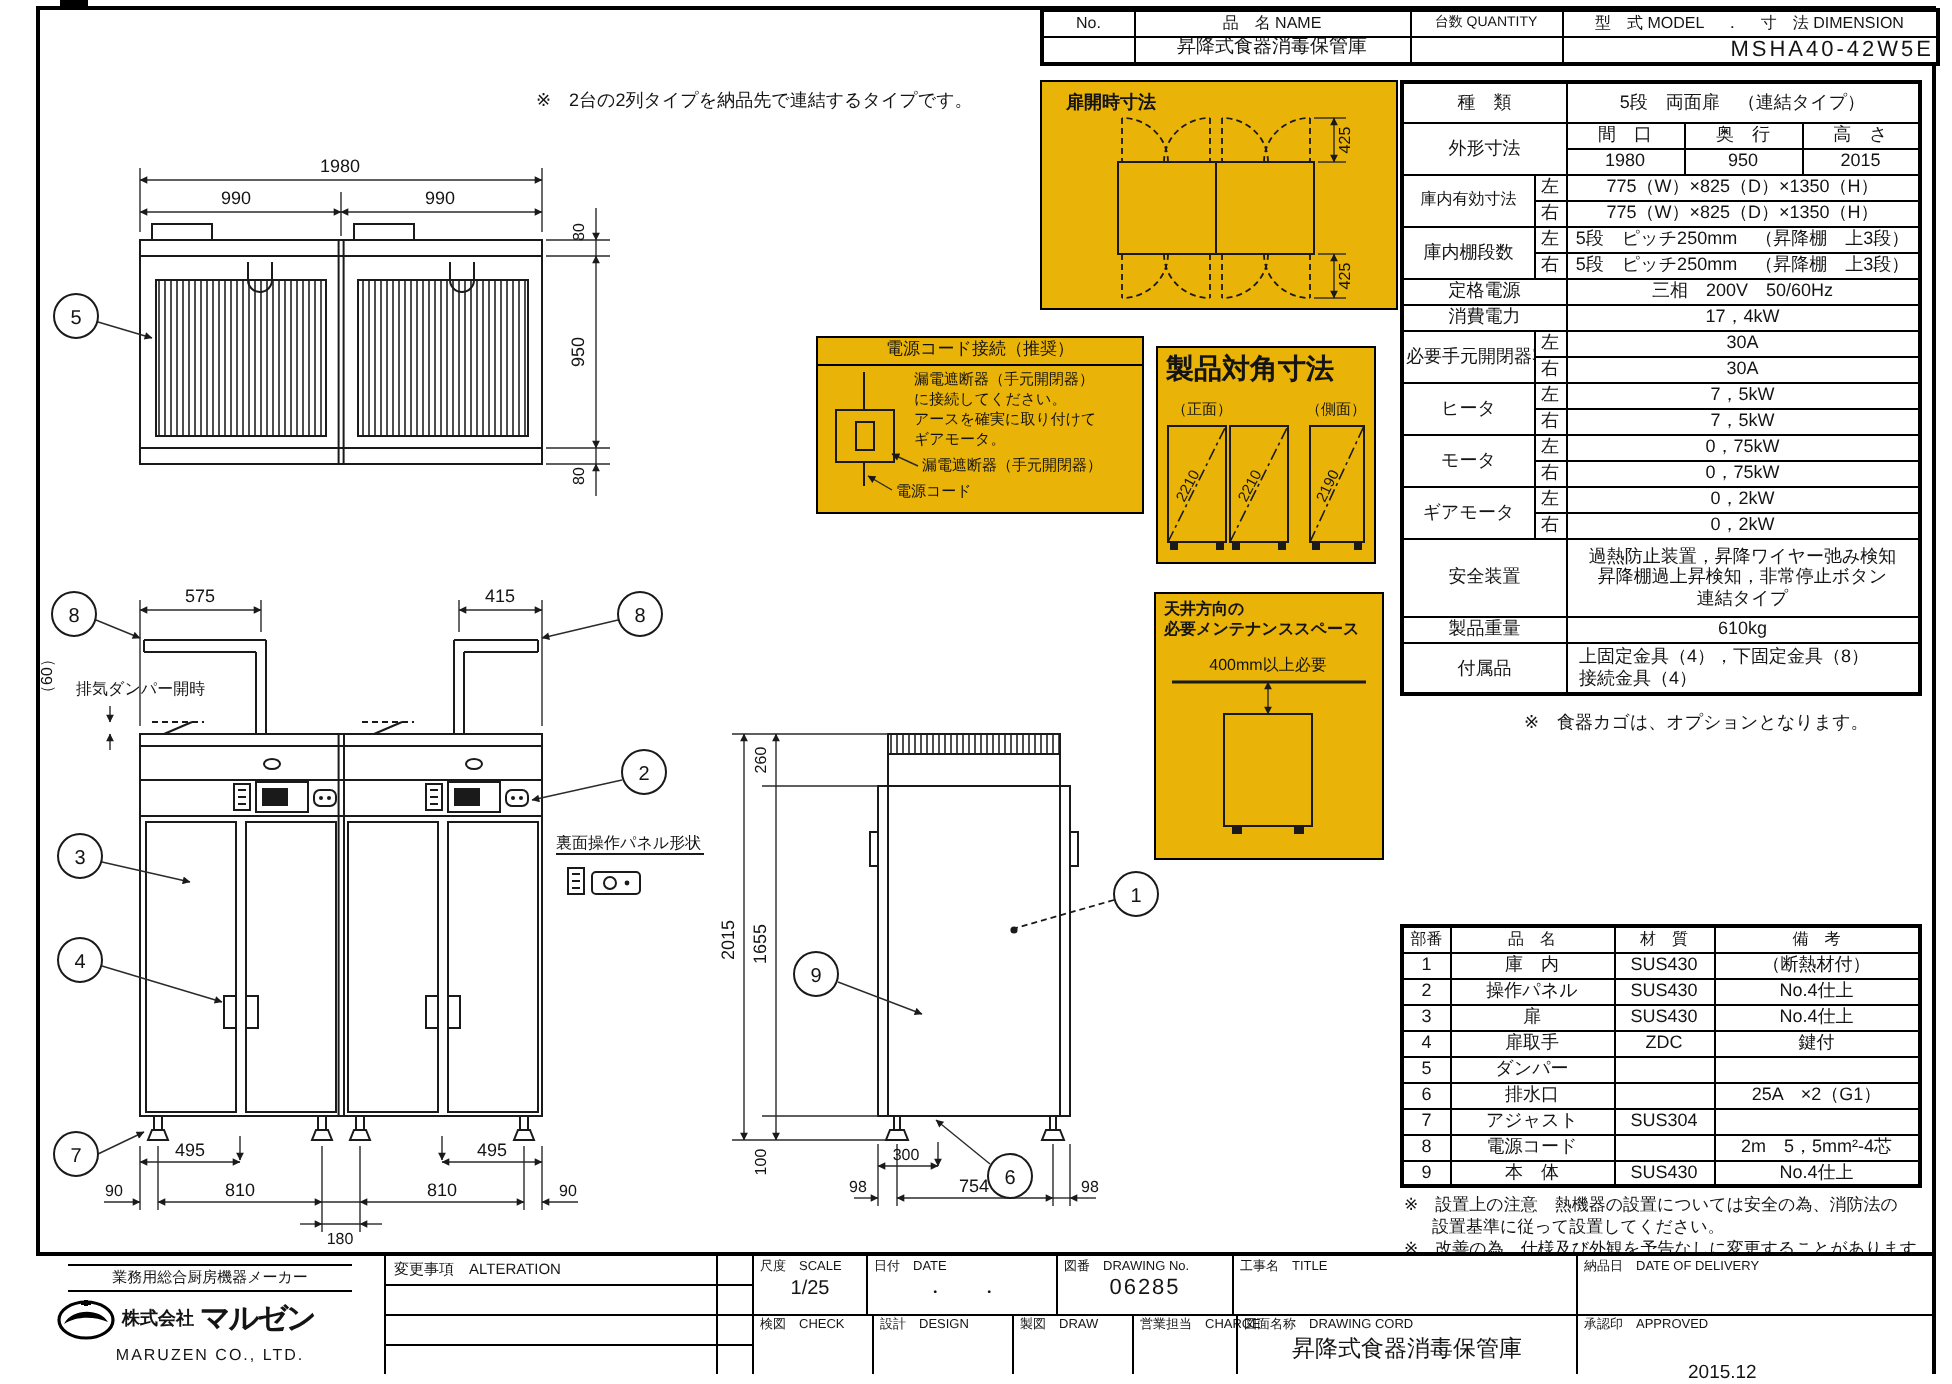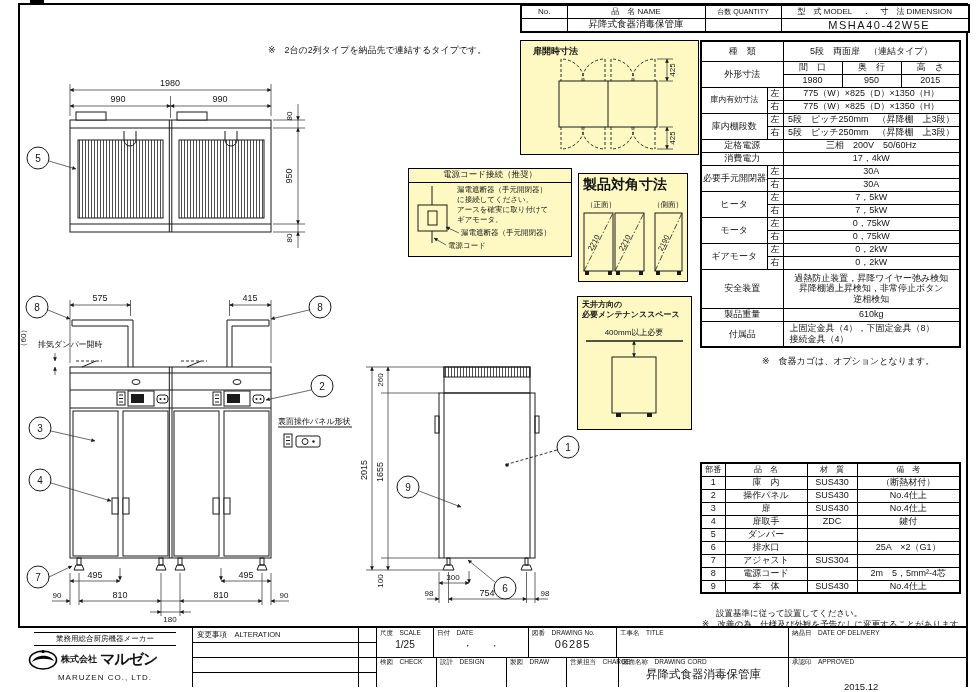--- a/index.html
+++ b/index.html
@@ -1,20 +1,20 @@
 <!DOCTYPE html>
 <html><head>
 <meta charset="utf-8">
 <style>
   html,body{margin:0;padding:0;background:#fff;}
   #page{position:relative;width:976px;height:692px;background:#fff;
         font-family:"Liberation Sans","DejaVu Sans",sans-serif;color:#141414;overflow:hidden;}
   .abs{position:absolute;}
   .frame{border:2px solid #000;}
-  .box{position:absolute;border:1px solid #000;background:#fef9c3;}
+  .box{position:absolute;border:1px solid #000;background:#eab308;}
   .boxtitle{position:absolute;font-weight:bold;white-space:nowrap;}
   
   table.dt{position:absolute;border-collapse:collapse;table-layout:fixed;background:#fff;border:2px solid #000;}
   table.dt td{border:1px solid #000;font-size:9px;text-align:center;padding:0 1px;
               white-space:nowrap;overflow:hidden;line-height:1.15;}
   td.lbl{font-size:8.5px;}
   td.sm{font-size:7px;}
   td.lr{font-size:8.5px;padding:0;}
   td.val85{font-size:8.5px;margin-top:48px;}
   td.left{text-align:left;padding-left:3px;}
@@ -69,21 +69,21 @@
       <td style="font-size:8px">
         <span>型　式 MODEL</span>
         <span style="padding:0 8px">．</span>
         <span>寸　法 DIMENSION</span>
       </td>
     </tr>
     <tr style="height:14px">
       <td></td>
       <td style="font-size:9.5px">昇降式食器消毒保管庫</td>
       <td></td>
-      <td style="font-size:11px;text-align:center;padding-left:10px;letter-spacing:1.5px">MSHA40-42W5E</td>
+      <td style="font-size:11px;text-align:right;padding-left:10px;letter-spacing:1.5px">MSHA40-42W5E</td>
     </tr>
   </tbody>
     </table>
 
   <table class="dt" style="left:700px;top:40px;width:259px;">
     <colgroup>
         <col style="width:66px">
         <col style="width:16px">
         <col style="width:59px">
         <col style="width:59px">
@@ -165,21 +165,21 @@
     </tr>
     <tr style="height:13px">
       <td class="lr">右</td>
       <td colspan="3">0，2kW</td>
     </tr>
     <tr style="height:39px">
       <td class="lbl" colspan="2">安全装置</td>
       <td colspan="3" class="val85">
         <div>過熱防止装置，昇降ワイヤー弛み検知</div>
         <div>昇降棚過上昇検知，非常停止ボタン</div>
-        <div>逆相検知</div>
+        <div>連結タイプ</div>
       </td>
     </tr>
     <tr style="height:13px">
       <td class="lbl" colspan="2">製品重量</td>
       <td colspan="3">610kg</td>
     </tr>
     <tr style="height:26px">
       <td class="lbl" colspan="2">付属品</td>
       <td colspan="3" class="val85" style="text-align:left;padding-left:6px">
         <div>上固定金具（4），下固定金具（8）</div>
@@ -253,20 +253,21 @@
           <td class="left">2m　5，5mm²-4芯</td>
         </tr>
     <tr style="height:13px">
           <td>9</td>
           <td>本　体</td>
           <td>SUS430</td>
           <td class="left">No.4仕上</td>
         </tr>
   </tbody>
     </table>
+  <div class="note" style="left:702px;top:597px;font-size:8.5px;">※　設置上の注意　熱機器の設置については安全の為、消防法の</div>
   <div class="note" style="left:716px;top:608px;font-size:8.5px;">設置基準に従って設置してください。</div>
   <div class="note" style="left:702px;top:619px;font-size:8.5px;">※　改善の為、仕様及び外観を予告なしに変更することがあります。</div>
 
   <div class="note" style="left:268px;top:44px;font-size:9px;">※　2台の2列タイプを納品先で連結するタイプです。</div>
 
   <svg class="abs" style="left:0;top:0" width="976" height="692">
 
     <g>
       <rect class="ln" x="70" y="120" width="201" height="112"></rect>
       <line class="ln" x1="70" y1="128" x2="271" y2="128"></line>

